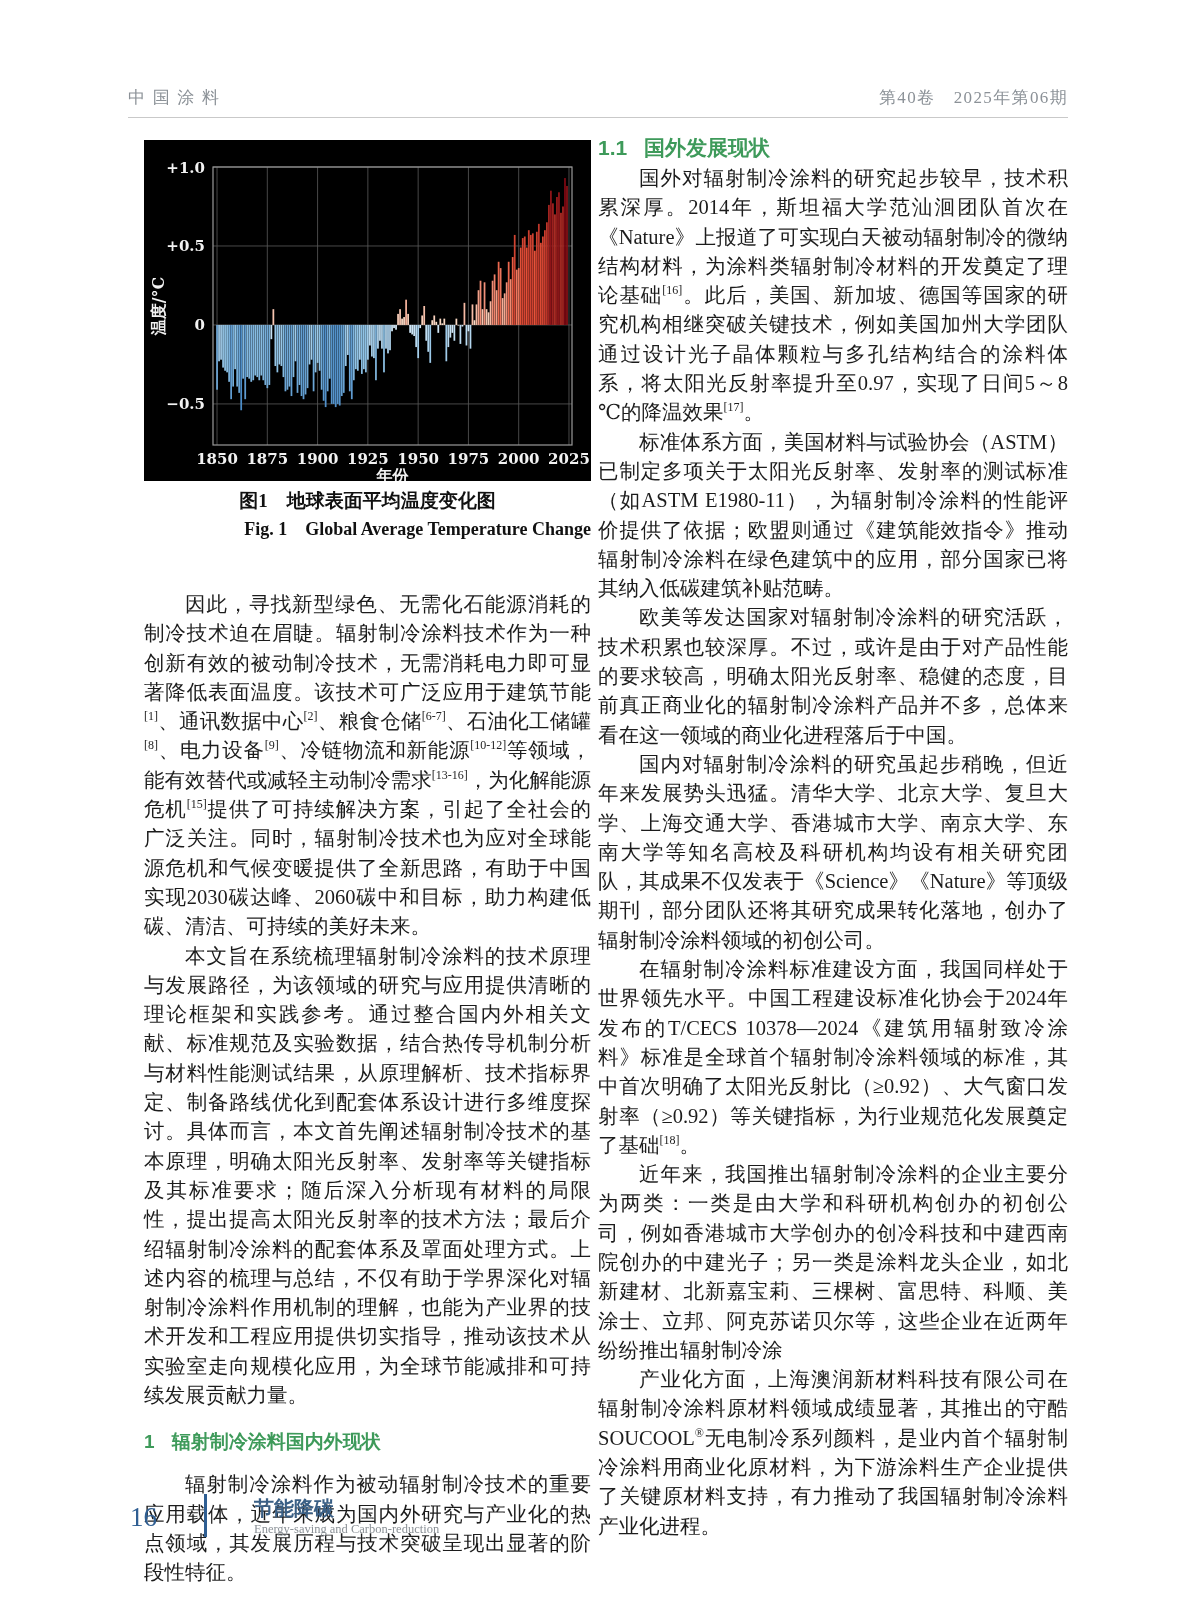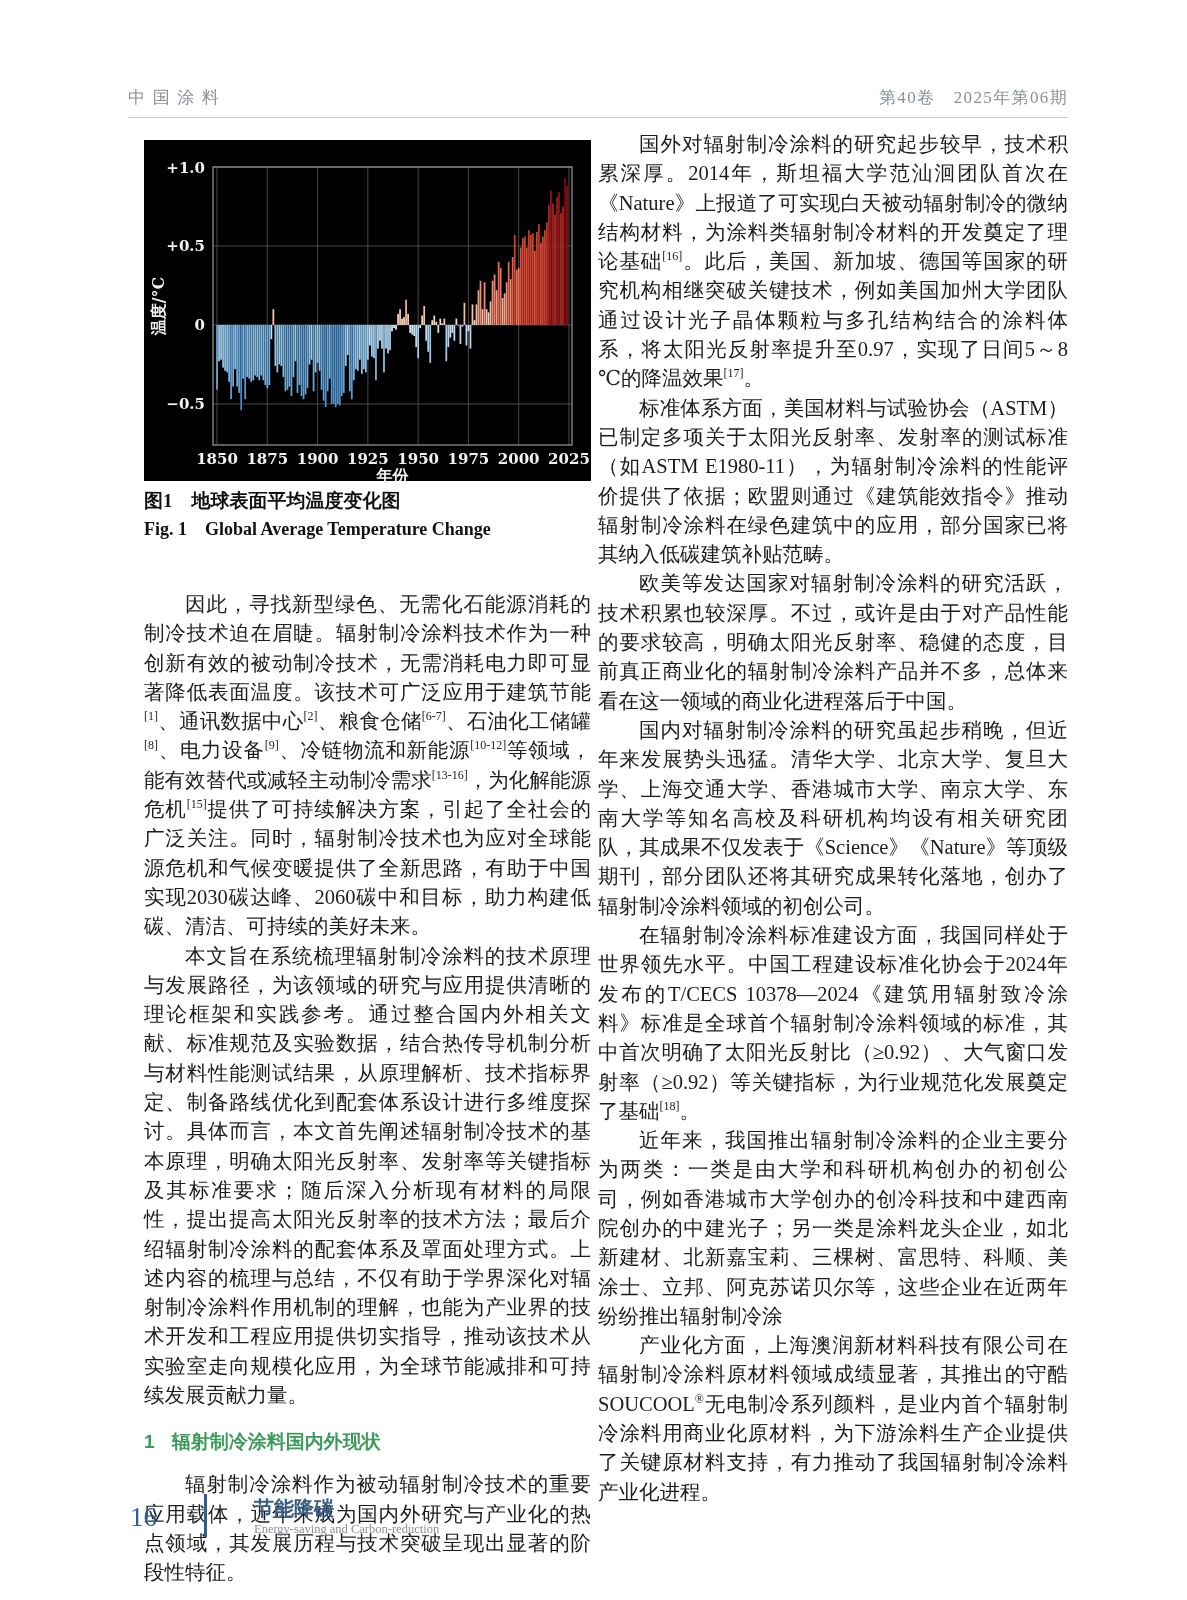--- a/index.html
+++ b/index.html
@@ -7,22 +7,22 @@
         font-family:"Liberation Serif","DejaVu Serif",serif;color:#1c1c1c;}
   
   .hdr-left{position:absolute;left:128px;top:86px;font-size:17px;color:#8b9197;letter-spacing:0.45em;}
   .hdr-right{position:absolute;right:119px;top:86px;font-size:17px;color:#8b9197;letter-spacing:0.08em;}
   .hdr-rule{position:absolute;left:128px;top:117px;width:940px;height:1px;background:#c9c9c9;}
   
   .col-left{position:absolute;left:144px;top:140px;width:447px;}
   .col-right{position:absolute;left:598px;top:130px;width:470px;}
   
   .figure-box{width:447px;height:341px;background:#000;}
-  .cap-zh{margin-top:7px;text-align:left;font-size:19px;font-weight:bold;color:#111;}
-  .cap-en{margin-top:3px;text-align:left;font-size:18px;font-weight:bold;color:#111;
+  .cap-zh{margin-top:7px;text-align:center;font-size:19px;font-weight:bold;color:#111;}
+  .cap-en{margin-top:3px;text-align:right;font-size:18px;font-weight:bold;color:#111;
           font-family:"Liberation Serif","DejaVu Serif",serif;}
   
   p.body{margin:0;font-size:20.5px;line-height:29.3px;text-align:justify;text-indent:2em;
          font-family:"Liberation Serif","DejaVu Serif",serif;color:#1c1c1c;}
   p.body.first{margin-top:49px;}
   sup{font-size:12px;line-height:0;vertical-align:super;letter-spacing:0;}
   
   .h1{margin:15px 0 11px 0;font-size:19px;line-height:34px;font-weight:bold;
       font-family:"Liberation Sans","DejaVu Sans",sans-serif;}
   .h1 .num{margin-right:0.9em;}
@@ -260,20 +260,23 @@
     <p class="body rich first">因此，寻找新型绿色、无需化石能源消耗的制冷技术迫在眉睫。辐射制冷涂料技术作为一种创新有效的被动制冷技术，无需消耗电力即可显著降低表面温度。该技术可广泛应用于建筑节能<sup>[1]</sup>、通讯数据中心<sup>[2]</sup>、粮食仓储<sup>[6-7]</sup>、石油化工储罐<sup>[8]</sup>、电力设备<sup>[9]</sup>、冷链物流和新能源<sup>[10-12]</sup>等领域，能有效替代或减轻主动制冷需求<sup>[13-16]</sup>，为化解能源危机<sup>[15]</sup>提供了可持续解决方案，引起了全社会的广泛关注。同时，辐射制冷技术也为应对全球能源危机和气候变暖提供了全新思路，有助于中国实现2030碳达峰、2060碳中和目标，助力构建低碳、清洁、可持续的美好未来。</p>
     <p class="body rich">本文旨在系统梳理辐射制冷涂料的技术原理与发展路径，为该领域的研究与应用提供清晰的理论框架和实践参考。通过整合国内外相关文献、标准规范及实验数据，结合热传导机制分析与材料性能测试结果，从原理解析、技术指标界定、制备路线优化到配套体系设计进行多维度探讨。具体而言，本文首先阐述辐射制冷技术的基本原理，明确太阳光反射率、发射率等关键指标及其标准要求；随后深入分析现有材料的局限性，提出提高太阳光反射率的技术方法；最后介绍辐射制冷涂料的配套体系及罩面处理方式。上述内容的梳理与总结，不仅有助于学界深化对辐射制冷涂料作用机制的理解，也能为产业界的技术开发和工程应用提供切实指导，推动该技术从实验室走向规模化应用，为全球节能减排和可持续发展贡献力量。</p>
 
     <h2 class="h1 green" style="color: rgb(62, 154, 90);">
       <span class="num">1</span><span>辐射制冷涂料国内外现状</span>
     </h2>
     <p class="body rich">辐射制冷涂料作为被动辐射制冷技术的重要应用载体，近年来成为国内外研究与产业化的热点领域，其发展历程与技术突破呈现出显著的阶段性特征。</p>
   </div>
 
   <div class="col-right">
+    <h3 class="h2 green" style="color: rgb(62, 154, 90);">
+      <span class="num">1.1</span><span>国外发展现状</span>
+    </h3>
     <p class="body rich">国外对辐射制冷涂料的研究起步较早，技术积累深厚。2014年，斯坦福大学范汕洄团队首次在《Nature》上报道了可实现白天被动辐射制冷的微纳结构材料，为涂料类辐射制冷材料的开发奠定了理论基础<sup>[16]</sup>。此后，美国、新加坡、德国等国家的研究机构相继突破关键技术，例如美国加州大学团队通过设计光子晶体颗粒与多孔结构结合的涂料体系，将太阳光反射率提升至0.97，实现了日间5～8 ℃的降温效果<sup>[17]</sup>。</p>
     <p class="body rich">标准体系方面，美国材料与试验协会（ASTM）已制定多项关于太阳光反射率、发射率的测试标准（如ASTM E1980-11），为辐射制冷涂料的性能评价提供了依据；欧盟则通过《建筑能效指令》推动辐射制冷涂料在绿色建筑中的应用，部分国家已将其纳入低碳建筑补贴范畴。</p>
     <p class="body rich">欧美等发达国家对辐射制冷涂料的研究活跃，技术积累也较深厚。不过，或许是由于对产品性能的要求较高，明确太阳光反射率、稳健的态度，目前真正商业化的辐射制冷涂料产品并不多，总体来看在这一领域的商业化进程落后于中国。</p>
 
     <p class="body rich">国内对辐射制冷涂料的研究虽起步稍晚，但近年来发展势头迅猛。清华大学、北京大学、复旦大学、上海交通大学、香港城市大学、南京大学、东南大学等知名高校及科研机构均设有相关研究团队，其成果不仅发表于《Science》《Nature》等顶级期刊，部分团队还将其研究成果转化落地，创办了辐射制冷涂料领域的初创公司。</p>
     <p class="body rich">在辐射制冷涂料标准建设方面，我国同样处于世界领先水平。中国工程建设标准化协会于2024年发布的T/CECS 10378—2024《建筑用辐射致冷涂料》标准是全球首个辐射制冷涂料领域的标准，其中首次明确了太阳光反射比（≥0.92）、大气窗口发射率（≥0.92）等关键指标，为行业规范化发展奠定了基础<sup>[18]</sup>。</p>
     <p class="body rich">近年来，我国推出辐射制冷涂料的企业主要分为两类：一类是由大学和科研机构创办的初创公司，例如香港城市大学创办的创冷科技和中建西南院创办的中建光子；另一类是涂料龙头企业，如北新建材、北新嘉宝莉、三棵树、富思特、科顺、美涂士、立邦、阿克苏诺贝尔等，这些企业在近两年纷纷推出辐射制冷涂</p>
     <p class="body rich">产业化方面，上海澳润新材料科技有限公司在辐射制冷涂料原材料领域成绩显著，其推出的守酷SOUCOOL<sup>®</sup>无电制冷系列颜料，是业内首个辐射制冷涂料用商业化原材料，为下游涂料生产企业提供了关键原材料支持，有力推动了我国辐射制冷涂料产业化进程。</p>
   </div>
 

